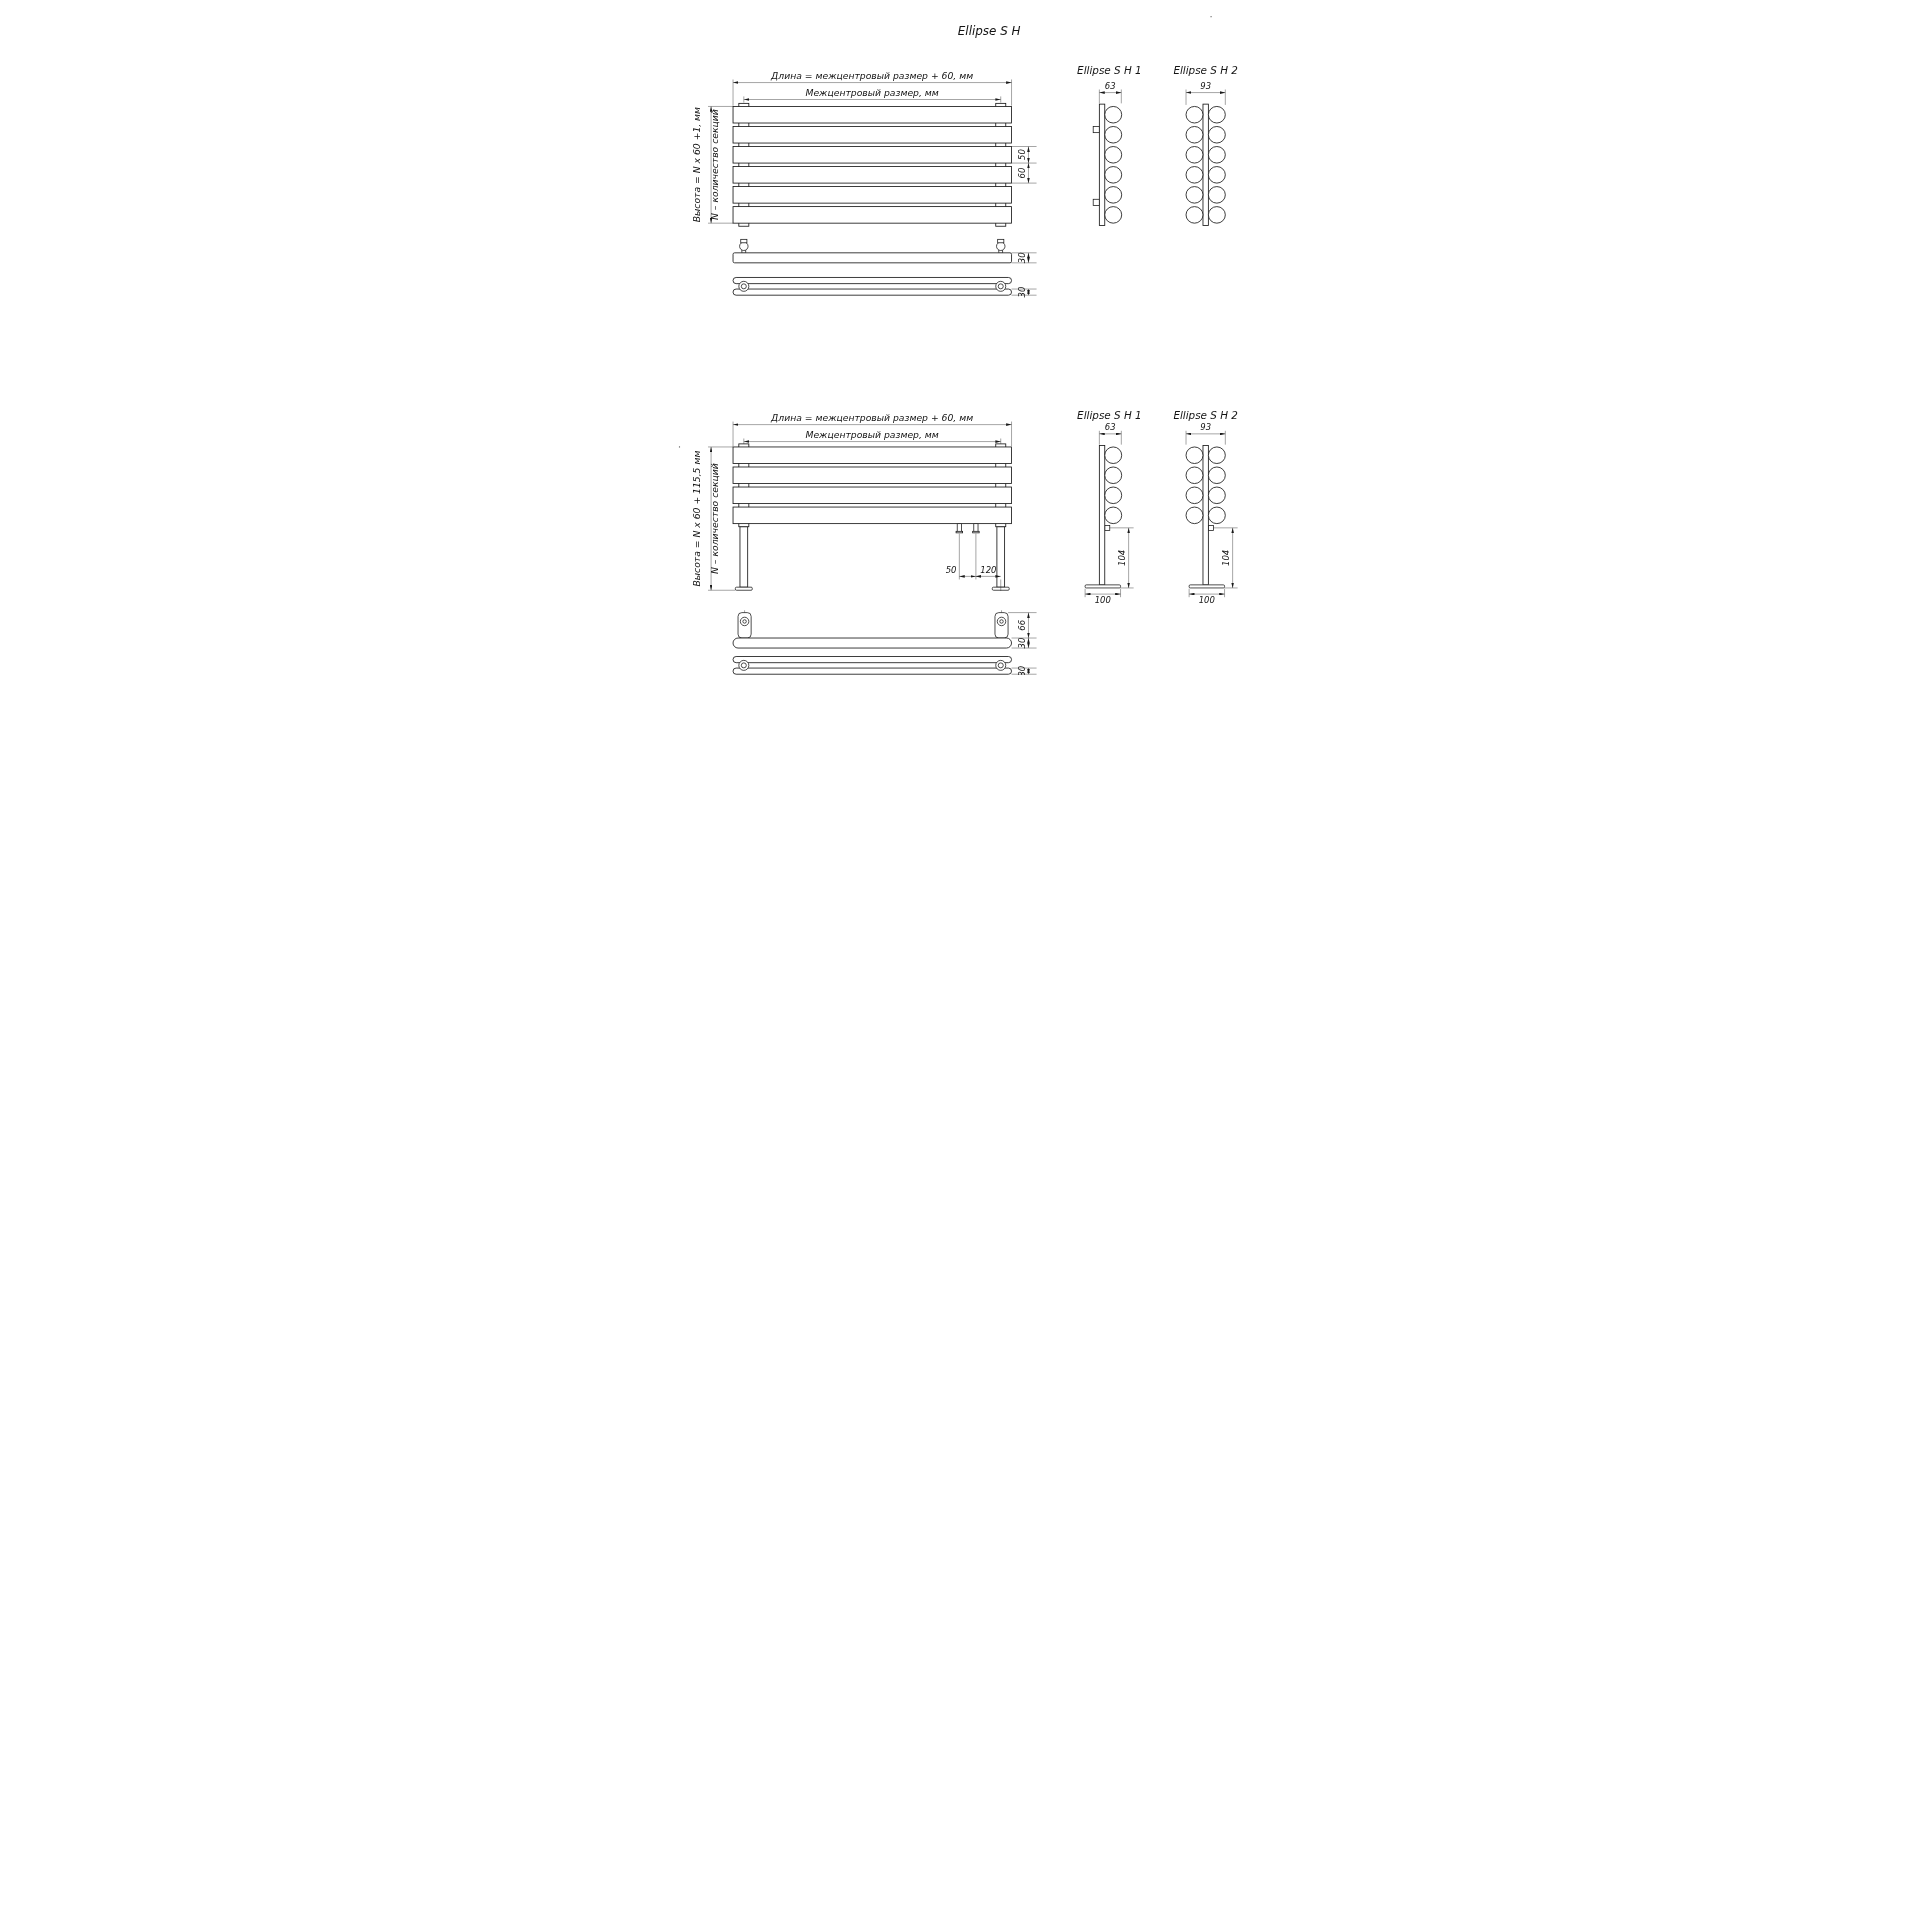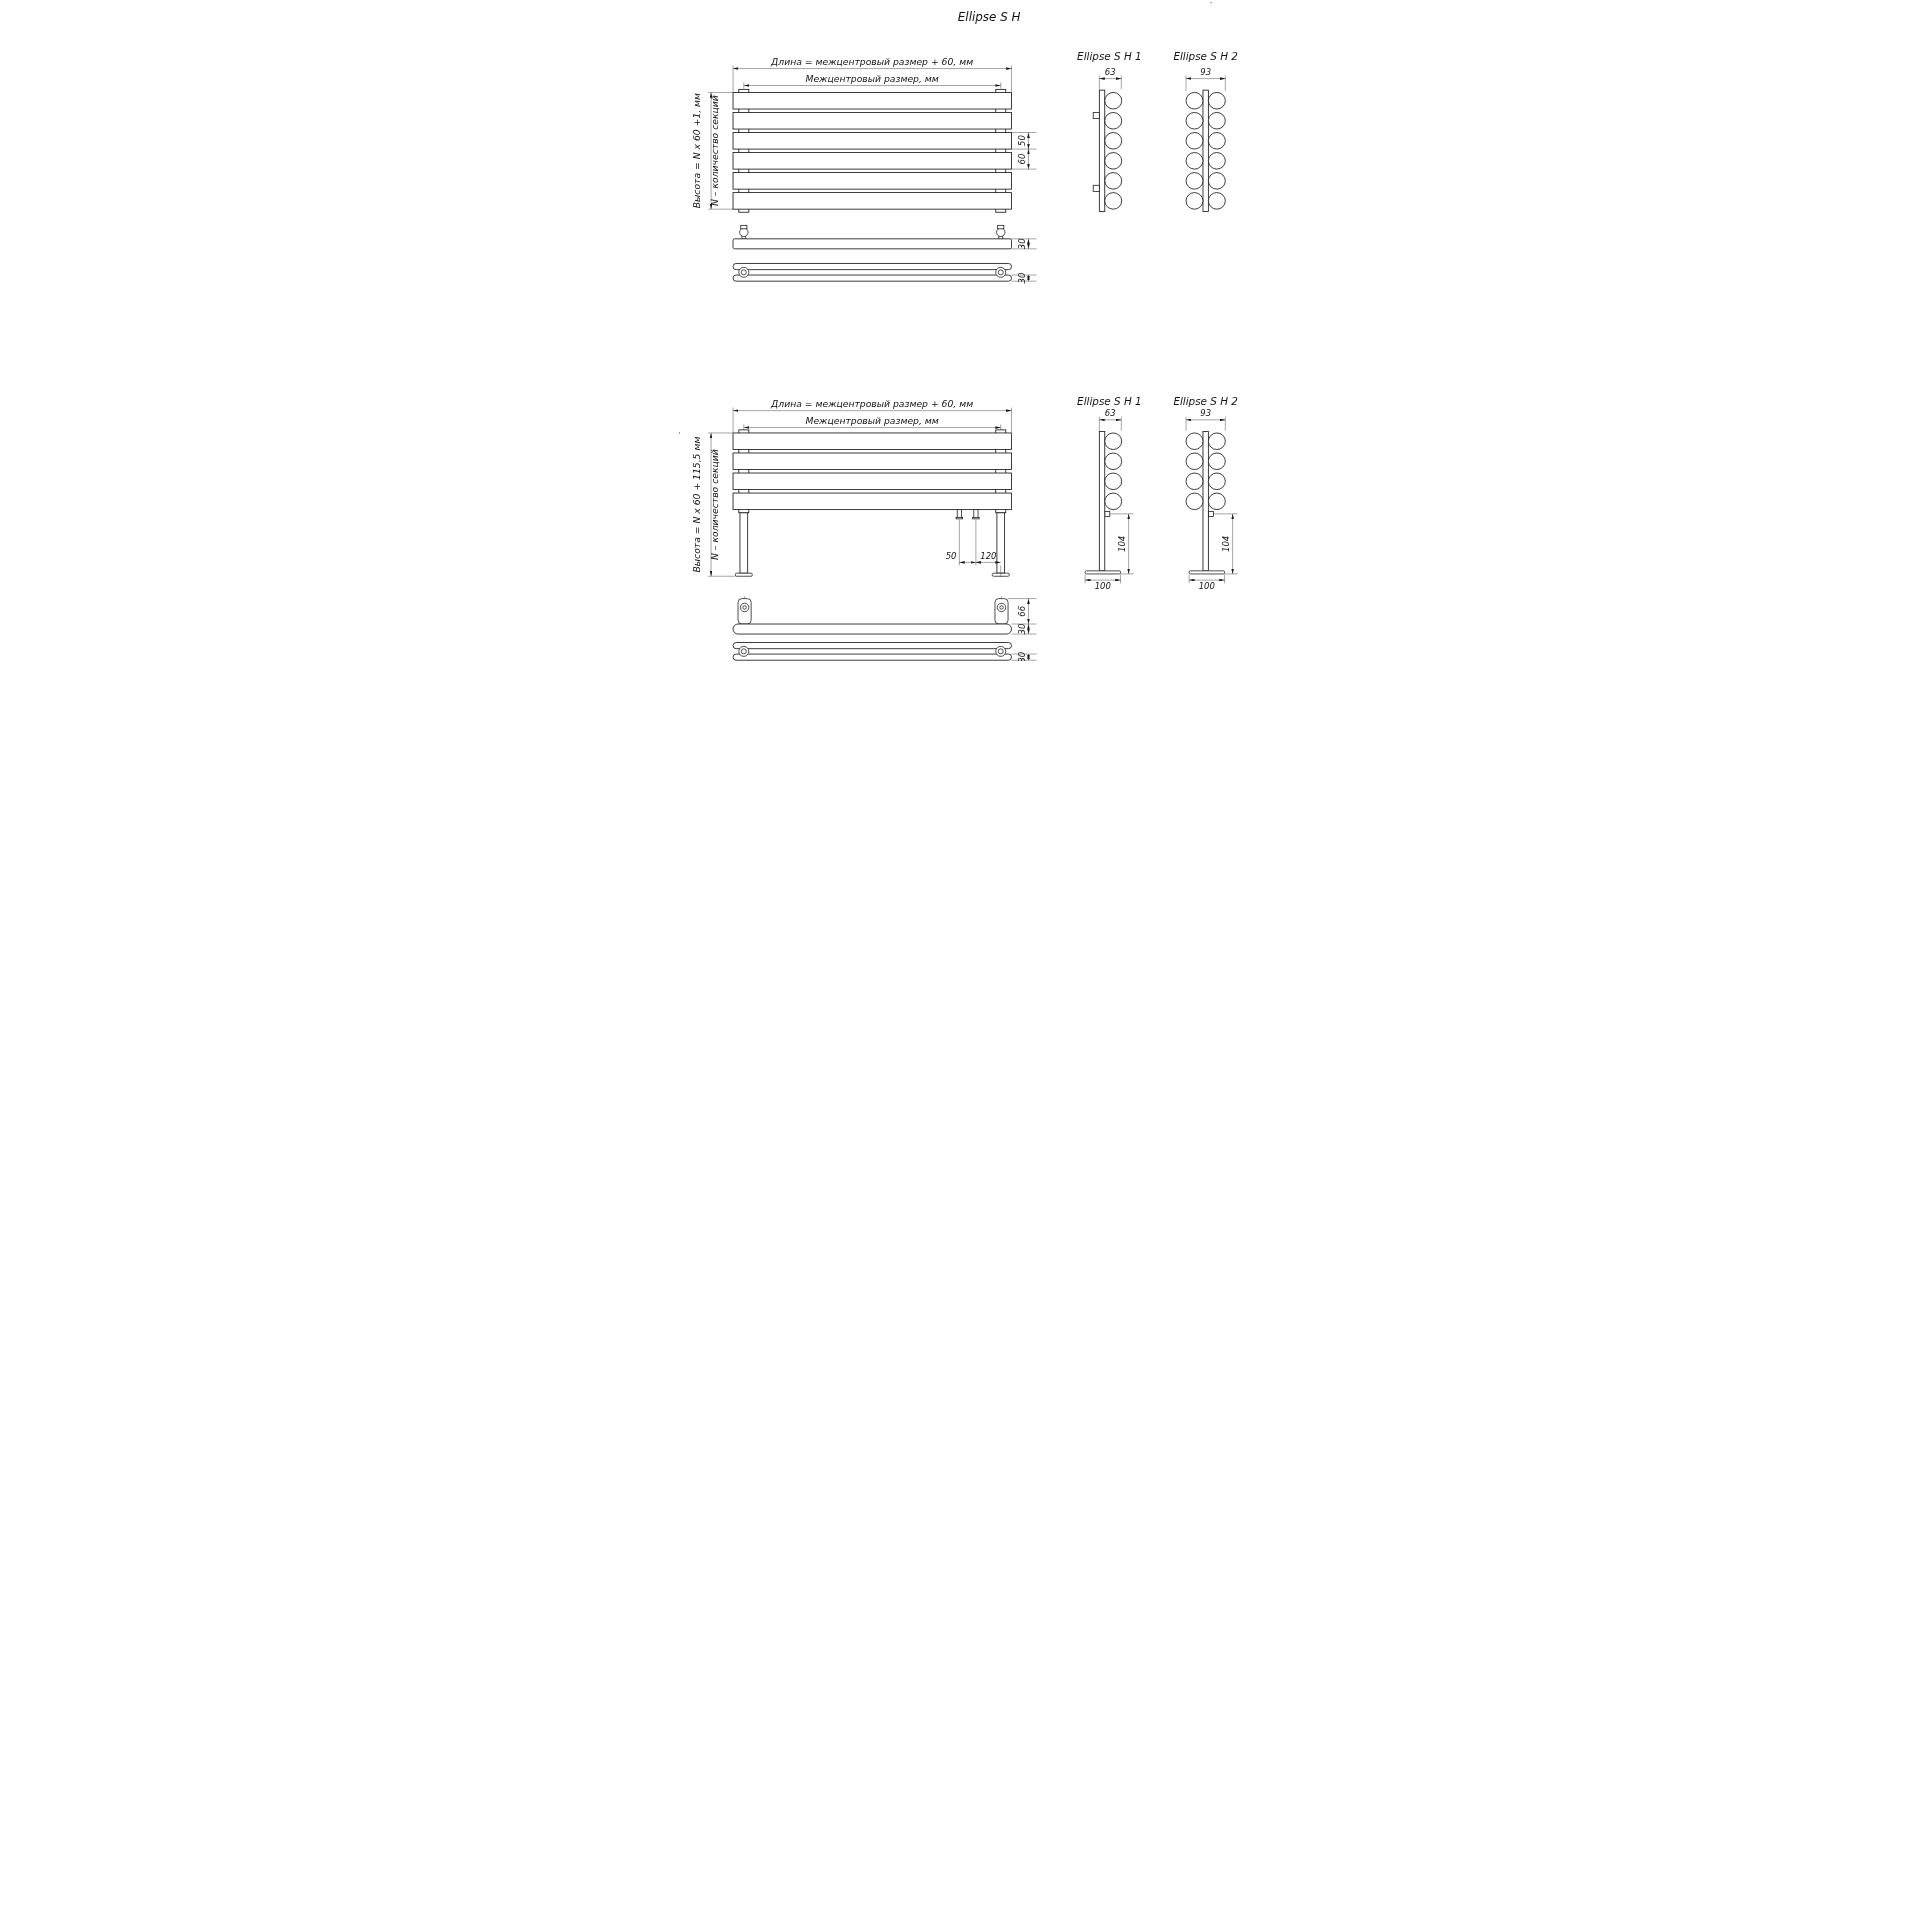--- a/index.html
+++ b/index.html
@@ -1,17 +1,17 @@
 <!DOCTYPE html>
 <html style="font-size:6.2px"><head>
 <meta charset="utf-8">
 <title>Ellipse S H</title>
 <style>
   html,body{margin:0;padding:0;background:#ffffff;}
-  .sheet{width:572px;height:661px;position:relative;background:#ffffff;margin:0 auto;}
+  .sheet{width:572px;height:661px;position:relative;background:#ffffff;margin:14px auto;}
   svg{display:block;}
   .o{fill:#ffffff;stroke:#1a1a1a;stroke-width:2.2;}
   .o2{fill:#ffffff;stroke:#1a1a1a;stroke-width:2;}
   .t{stroke:#2b2b2b;stroke-width:1.1;fill:none;}
   text{font-family:"DejaVu Sans",sans-serif;font-style:italic;fill:#141414;text-anchor:middle;}
   .ttl{font-size:31px;}
   .side{font-size:27px;}
   .lbl{font-size:24px;}
   .num{font-size:22px;}
 </style>

